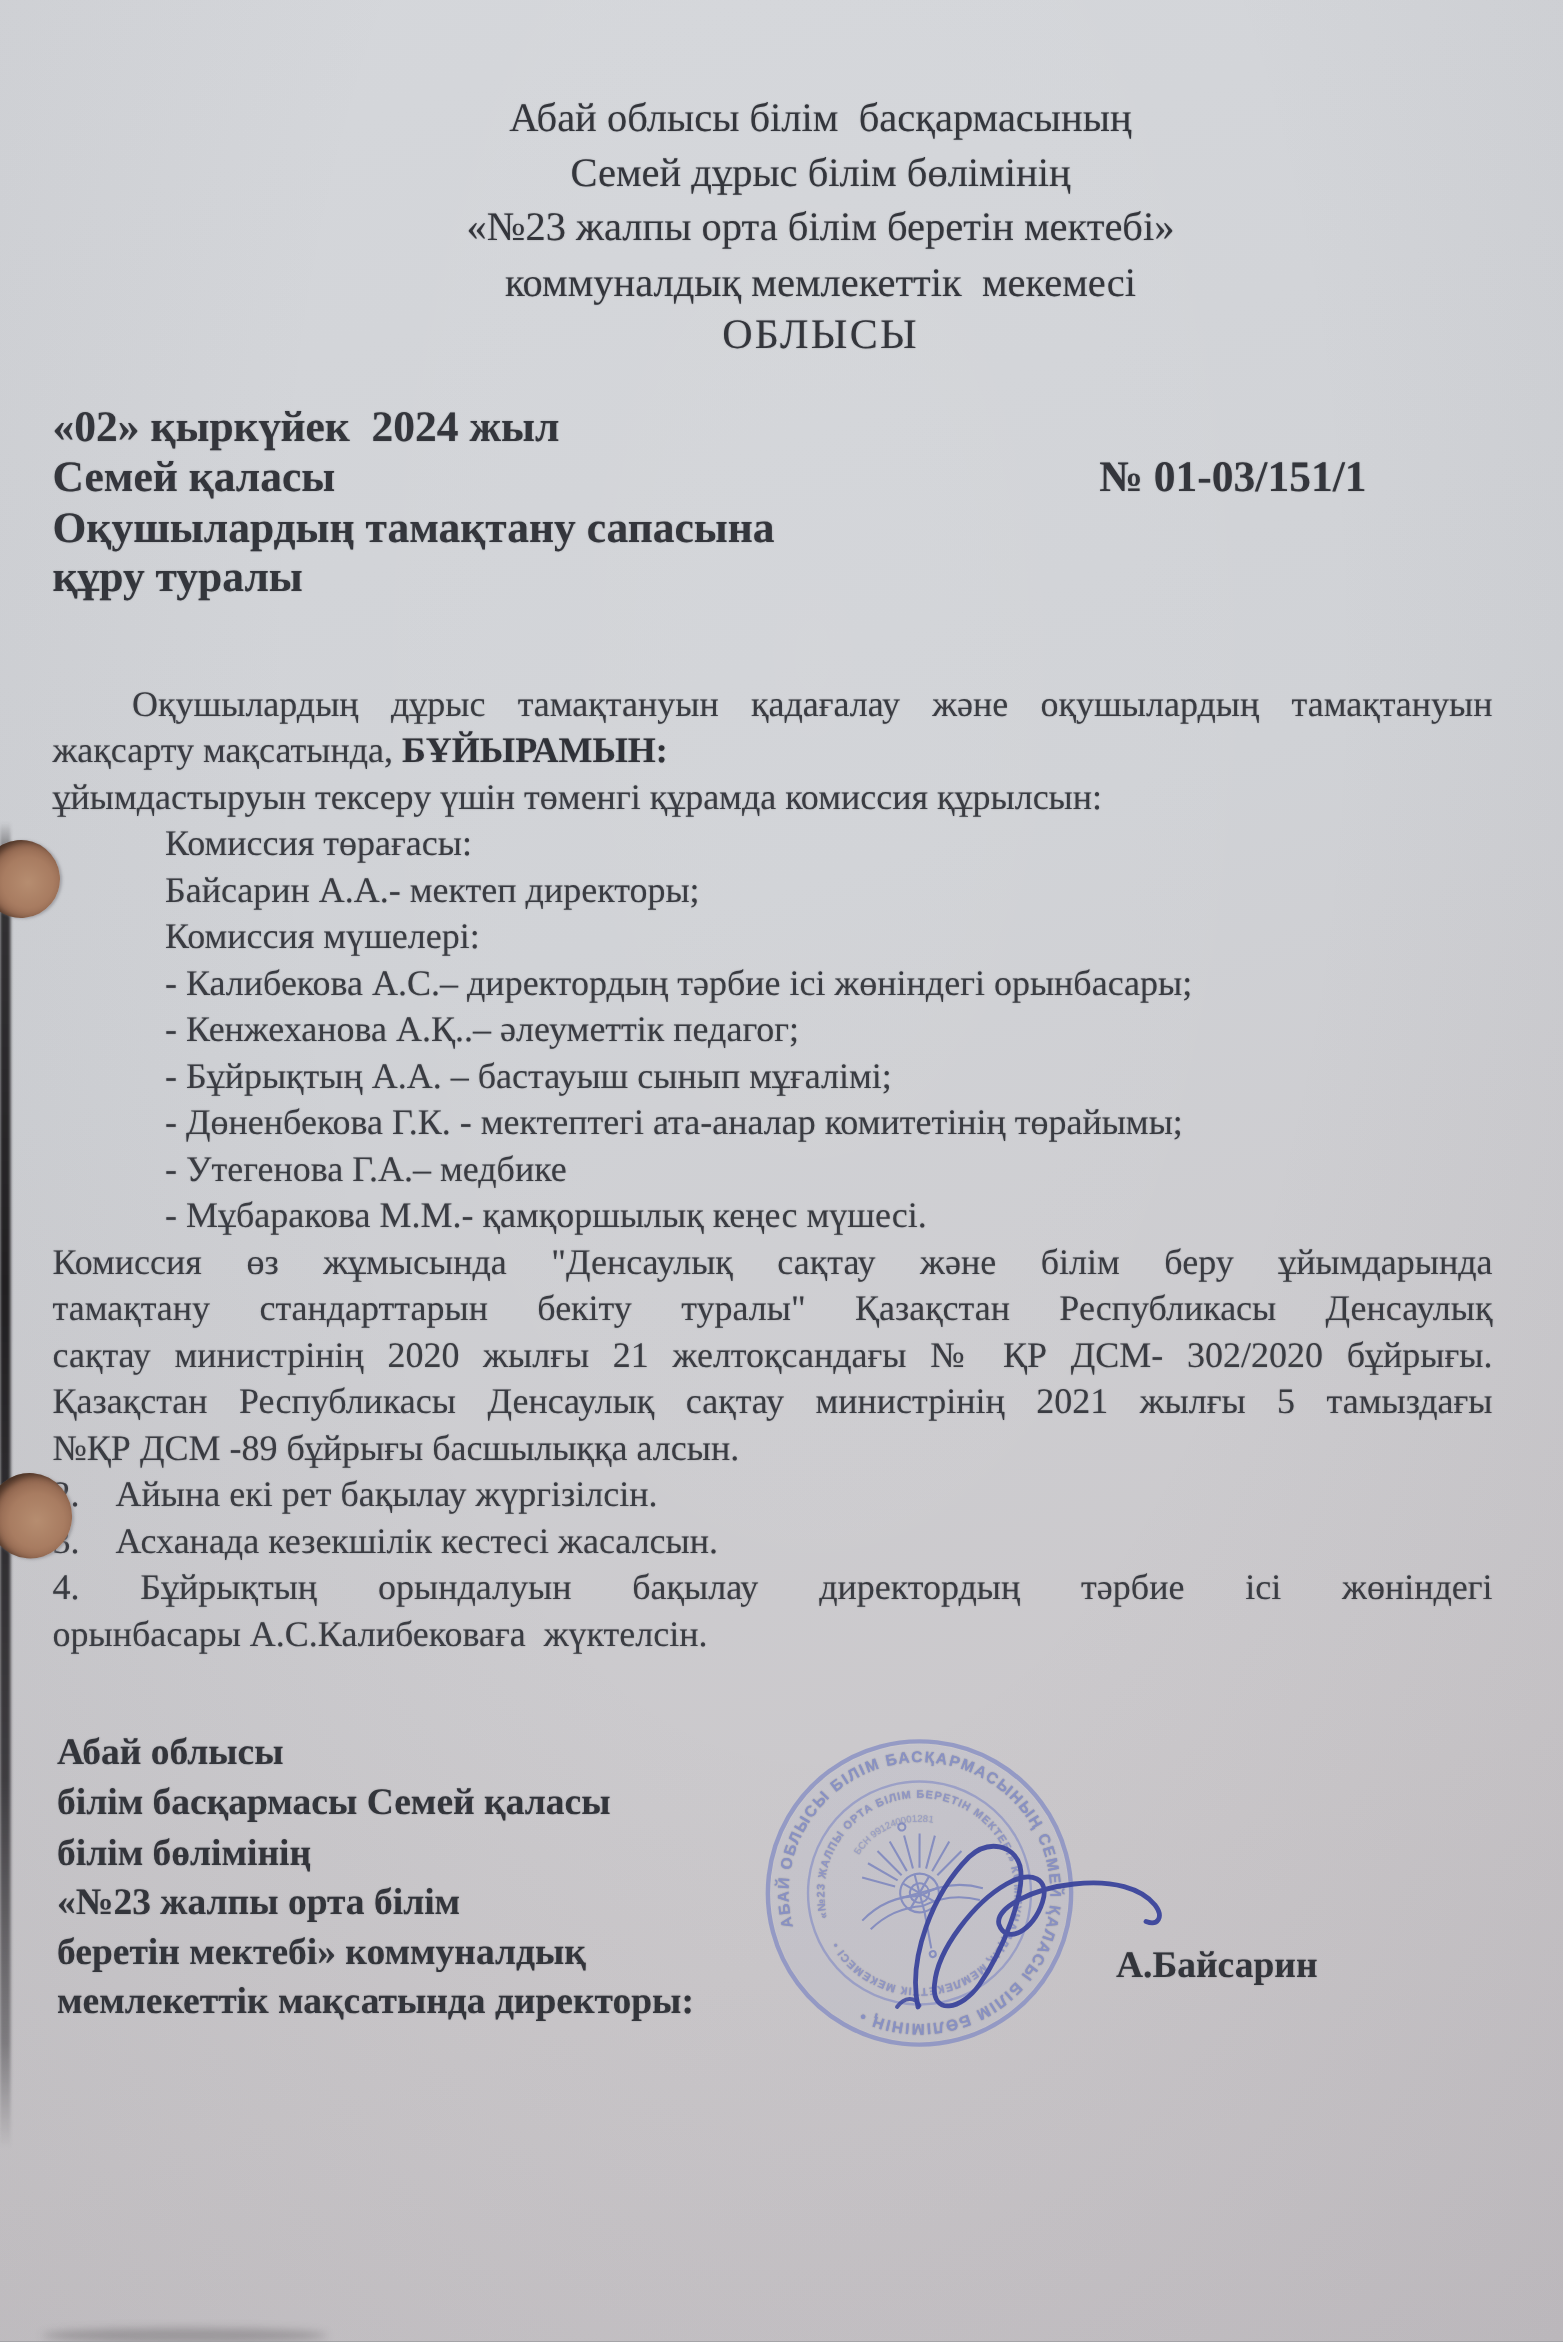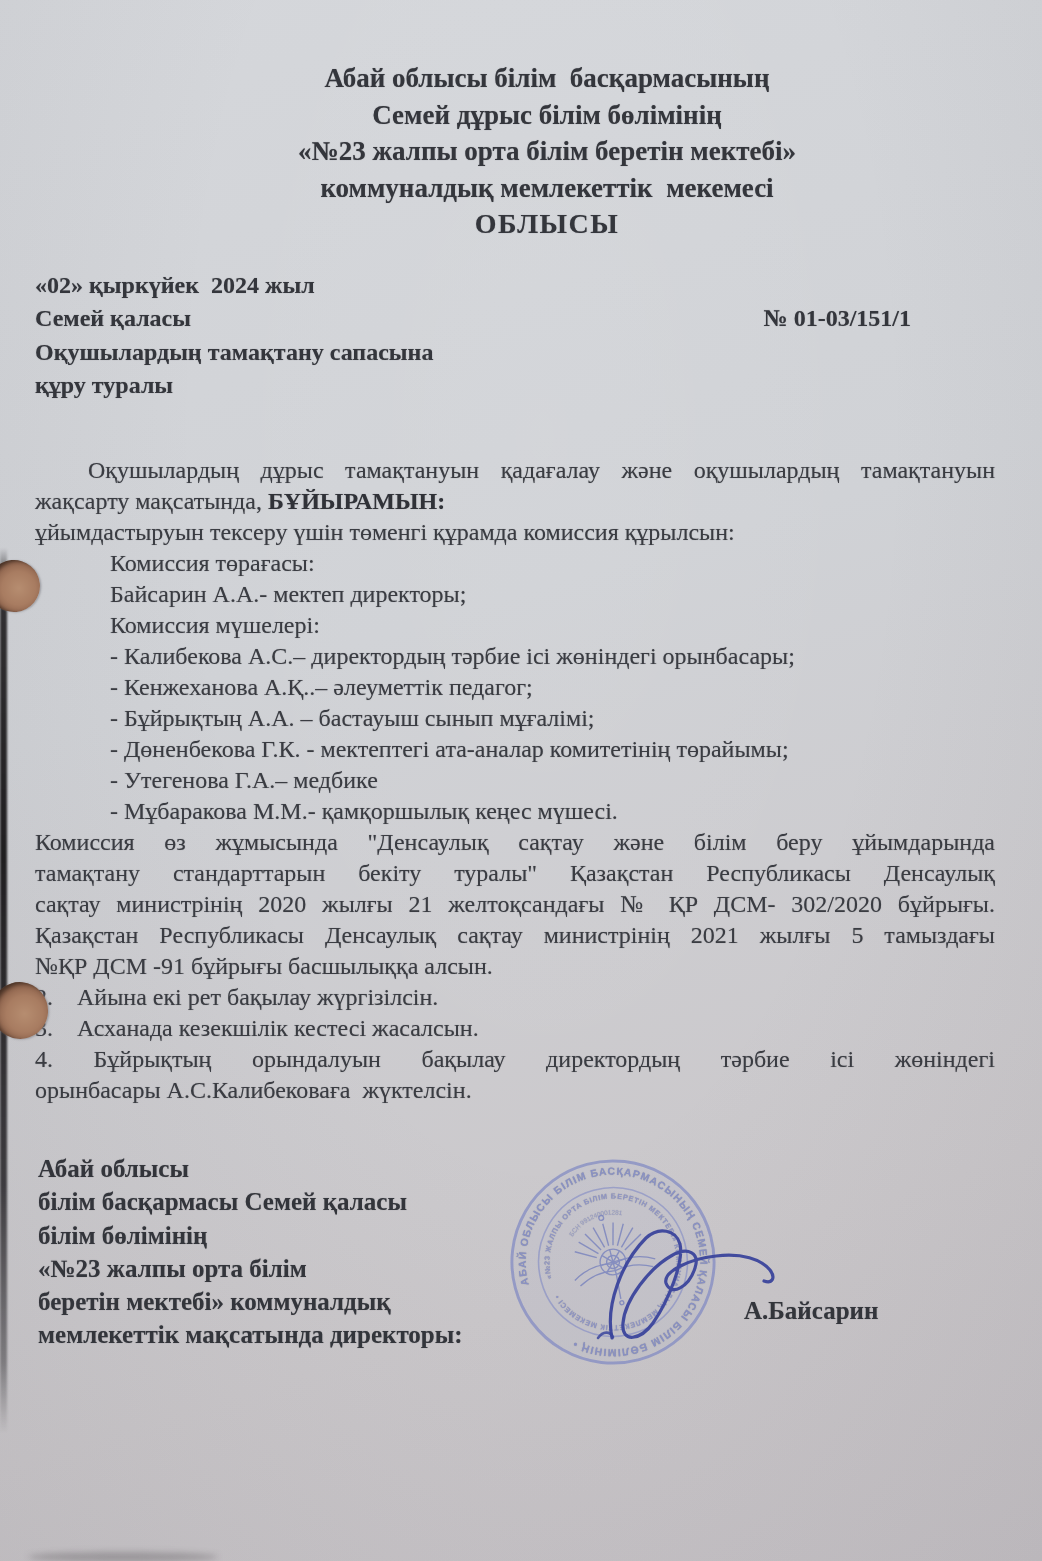--- a/index.html
+++ b/index.html
@@ -8,26 +8,26 @@
     background:linear-gradient(163deg,#d5d7db 0%,#d0d2d6 40%,#cac7ca 78%,#c4c0c4 100%);
     font-family:"Liberation Serif","DejaVu Serif",serif;
     color:#3a3c42;
   }
   .vignette{position:absolute;inset:0;pointer-events:none;
     background:radial-gradient(ellipse at 52% 28%,rgba(255,255,255,0.06) 0%,rgba(255,255,255,0) 45%,rgba(88,85,92,0.09) 100%);}
   .soft{text-shadow:0 0 1px rgba(58,60,66,0.45);}
 
   
   .doc-header{position:absolute;top:60px;left:52px;width:990px;text-align:center;
-    font-weight:bold;font-size:27px;line-height:36.5px;color:#34363c;}
+    font-weight:normal;font-size:27px;line-height:36.5px;color:#34363c;}
   .doc-header .order-title{font-size:28px;letter-spacing:1.5px;}
 
   
   .meta{position:absolute;top:269px;left:35px;width:960px;font-weight:bold;
-    font-size:24px;line-height:33.4px;color:#34363c;}
+    font-size:29px;line-height:33.4px;color:#34363c;}
   .meta-row{display:flex;justify-content:space-between;}
   .order-number{padding-right:84px;}
 
   
   .body{position:absolute;top:455px;left:35px;width:960px;font-size:24px;line-height:31px;}
   .jl{text-align:justify;text-align-last:justify;}
   .indent{text-indent:53px;}
   .list{padding-left:75px;}
   .bold{font-weight:bold;color:#303238;}
 
@@ -95,21 +95,21 @@
       <div>- Бұйрықтың А.А. – бастауыш сынып мұғалімі;</div>
       <div>- Дөненбекова Г.К. - мектептегі ата-аналар комитетінің төрайымы;</div>
       <div>- Утегенова Г.А.– медбике</div>
       <div>- Мұбаракова М.М.- қамқоршылық кеңес мүшесі.</div>
     </div>
     <div>
       <div class="jl">Комиссия өз жұмысында "Денсаулық сақтау және білім беру ұйымдарында</div>
       <div class="jl">тамақтану стандарттарын бекіту туралы" Қазақстан Республикасы Денсаулық</div>
       <div class="jl">сақтау министрінің 2020 жылғы 21 желтоқсандағы № ҚР ДСМ- 302/2020 бұйрығы.</div>
       <div class="jl">Қазақстан Республикасы Денсаулық сақтау министрінің 2021 жылғы 5 тамыздағы</div>
-      <div>№ҚР ДСМ -91 бұйрығы басшылыққа алсын.</div>
+      <div>№ҚР ДСМ -89 бұйрығы басшылыққа алсын.</div>
     </div>
     <div>2.&nbsp;&nbsp;&nbsp; Айына екі рет бақылау жүргізілсін.</div>
     <div>3.&nbsp;&nbsp;&nbsp; Асханада кезекшілік кестесі жасалсын.</div>
     <div>
       <div class="jl">4. Бұйрықтың орындалуын бақылау директордың тәрбие ісі жөніндегі</div>
       <div>орынбасары А.С.Калибековаға&nbsp; жүктелсін.</div>
     </div>
   </div>
 
   <div class="sig-block">

